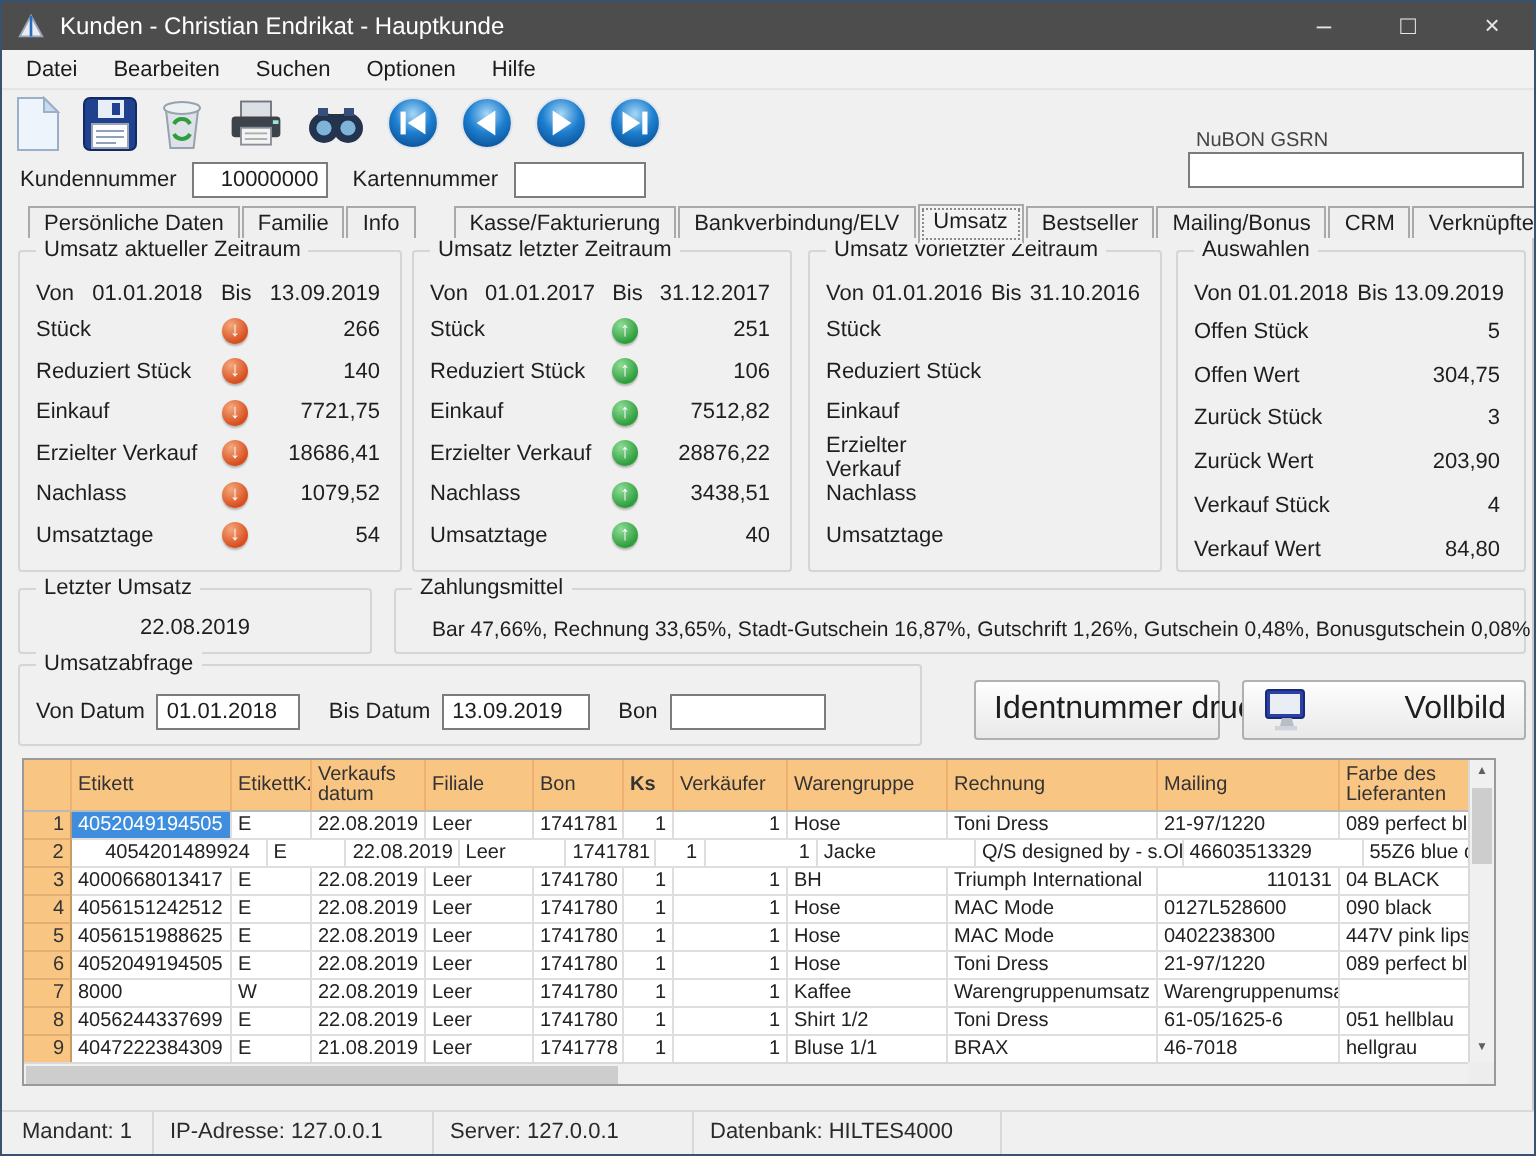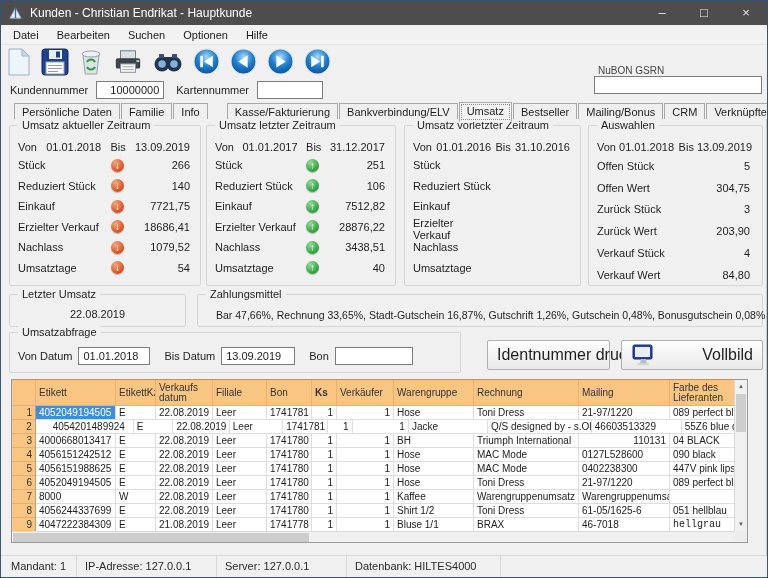--- a/index.html
+++ b/index.html
@@ -546,21 +546,21 @@
           <div class="gcell" style="width: 80px; text-align: left;">4047222384309</div>
           <div class="gcell" style="width: 40px; text-align: left;">E</div>
           <div class="gcell" style="width: 57px; text-align: right;">21.08.2019</div>
           <div class="gcell" style="width: 54px; text-align: left;">Leer</div>
           <div class="gcell" style="width: 45px; text-align: right;">1741778</div>
           <div class="gcell" style="width: 25px; text-align: right;">1</div>
           <div class="gcell" style="width: 57px; text-align: right;">1</div>
           <div class="gcell" style="width: 80px; text-align: left;">Bluse 1/1</div>
           <div class="gcell" style="width: 105px; text-align: left;">BRAX</div>
           <div class="gcell" style="width: 91px; text-align: left;">46-7018</div>
-          <div class="gcell" style="width: 66px; text-align: left; font-family: Liberation Mono, monospace;">hellgrau</div>
+          <div class="gcell" style="width: 66px; text-align: left;">hellgrau</div>
         </div>
       </div>
     <div class="vscroll">
       <span class="arr up">▲</span>
       <span class="vthumb"></span>
       <span class="arr down">▼</span>
     </div>
     <div class="hscroll">
       <span class="hthumb"></span>
     </div>

